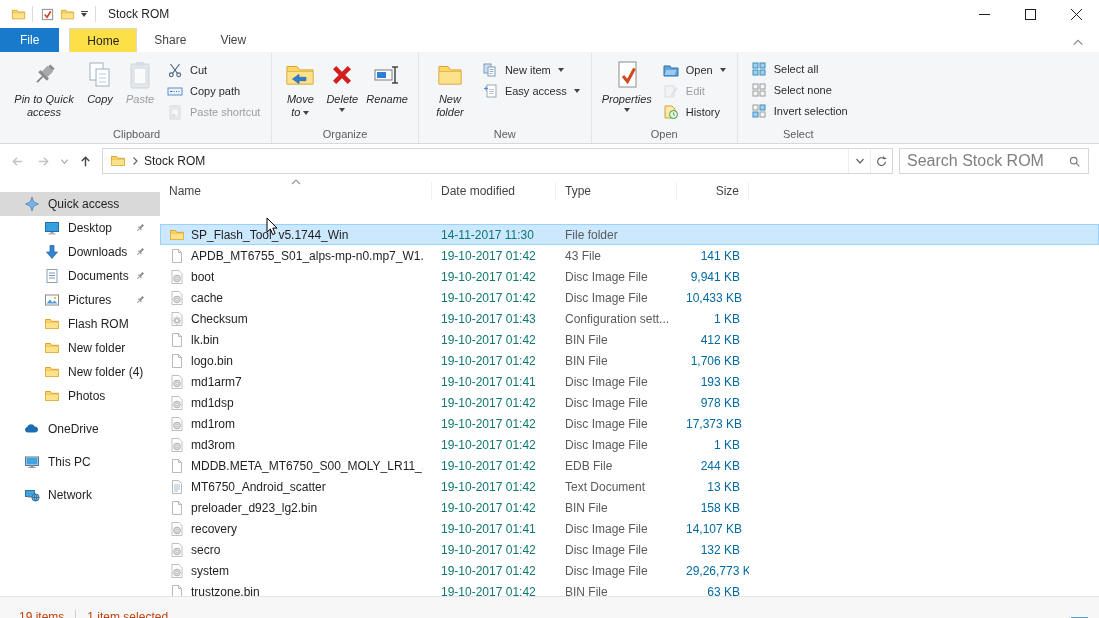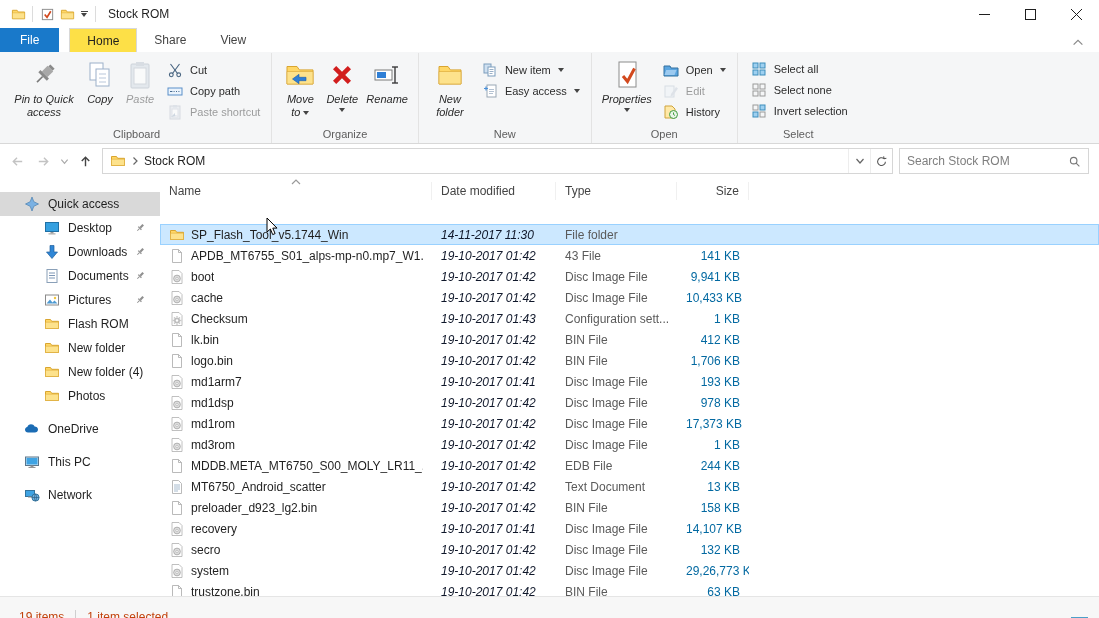--- a/index.html
+++ b/index.html
@@ -58,21 +58,21 @@
           align-items:center; margin:0 6px 0 4px; }
   .crumb-icon { width:16px; height:16px; margin-left:7px; flex-shrink:0; }
   .crumb-chev { width:10px; height:10px; margin:0 4px; }
   .crumb-text { color:#1f1f1f; }
   .addr .spacer { flex:1; }
   .addr-btn { width:22px; height:24px; display:flex; align-items:center; justify-content:center;
               border-left:1px solid #ededed; }
   .addr-btn .i10 { width:10px; height:10px; } .addr-btn .i13 { width:13px; height:13px; }
   .search { width:190px; height:26px; border:1px solid #d6d6d6; background:#fff; display:flex;
             align-items:center; padding:0 7px; }
-  .search input { border:0; outline:0; flex:1; font:inherit; font-size:12px; color:#be185d; min-width:0; }
+  .search input { border:0; outline:0; flex:1; font:inherit; font-size:16px; color:#be185d; min-width:0; }
   .search input::placeholder { color:#7f7f7f; opacity:1; }
   .mag { width:13px; height:13px; flex-shrink:0; }
 
   
   .main { display:flex; height:418px; background:#fff; }
   .sidebar { width:160px; padding-top:14px; flex-shrink:0; }
   .side-item { height:24px; display:flex; align-items:center; gap:8px; padding-left:24px;
                color:#1f1f1f; position:relative; }
   .side-item.child { padding-left:44px; }
   .side-item.selected { background:#d9d9d9; }
@@ -86,21 +86,21 @@
   .hc-name { width:272px; } .hc-date { width:124px; } .hc-type { width:121px; } .hc-size { width:72px; text-align:right; }
   .hsort { position:absolute; left:130px; top:0; width:12px; height:8px; }
   .file-rows { flex:1; overflow:hidden; }
   .file-row { display:flex; height:21px; align-items:center; }
   .file-row.selected { background:#cce8ff; box-shadow:inset 0 0 0 1px #99d1ff; }
   .file-row.partial { height:13px; align-items:flex-start; opacity:.7; overflow:hidden; }
   .file-row.partial .cell { line-height:21px; }
   .cell { padding:0 9px; white-space:nowrap; overflow:hidden; }
   .cell.name { width:272px; display:flex; align-items:center; gap:6px; color:#1f1f1f; }
   .cell.name .ntext { overflow:hidden; text-overflow:clip; white-space:nowrap; }
-  .cell.date { width:124px; color:#0f172a;font-style:italic; }
+  .cell.date { width:124px; color:#0f766e; }
   .cell.type { width:121px; color:#5a5a5a; }
   .cell.size { width:72px; color:#0369a1; text-align:right; }
   .ficon { width:16px; height:16px; flex-shrink:0; }
 
   
   .statusbar { height:40px; border-top:1px solid #e5e5e5; background:#f7f7f7; display:flex;
                align-items:center; padding:0 19px; color:#c2410c; position:relative; }
   .sb-sep { width:1px; height:14px; background:#cfcfcf; margin:0 11px; }
   .view-toggles { position:absolute; right:-10px; bottom:2px; display:flex; }
   .vt { width:17px; height:17px; display:flex; align-items:center; justify-content:center; margin-right:2px; }

